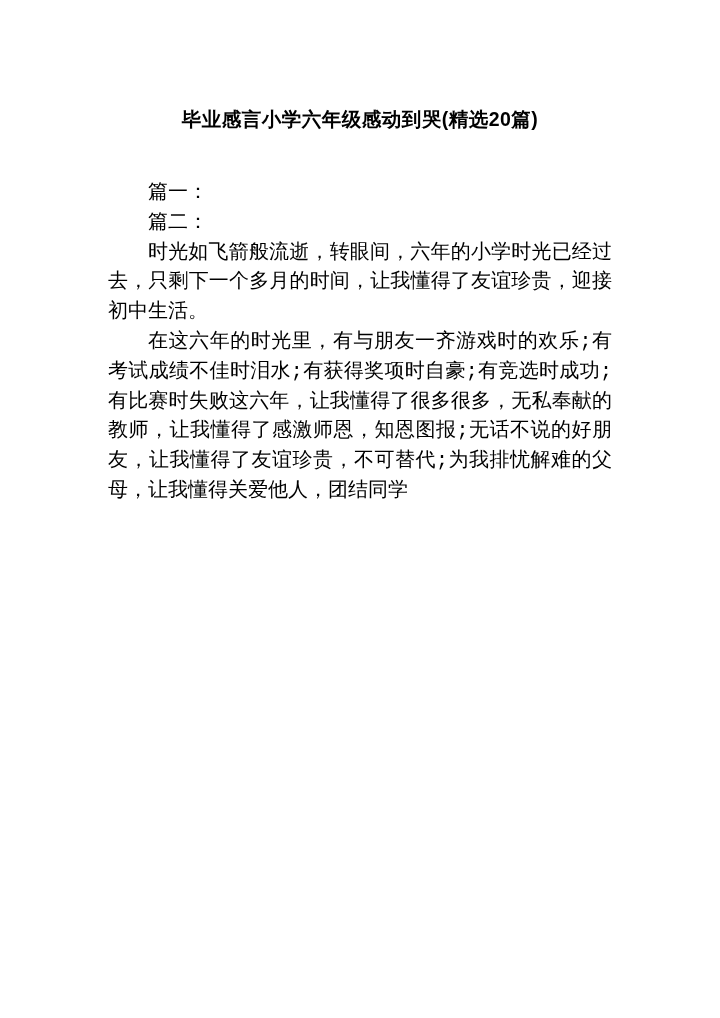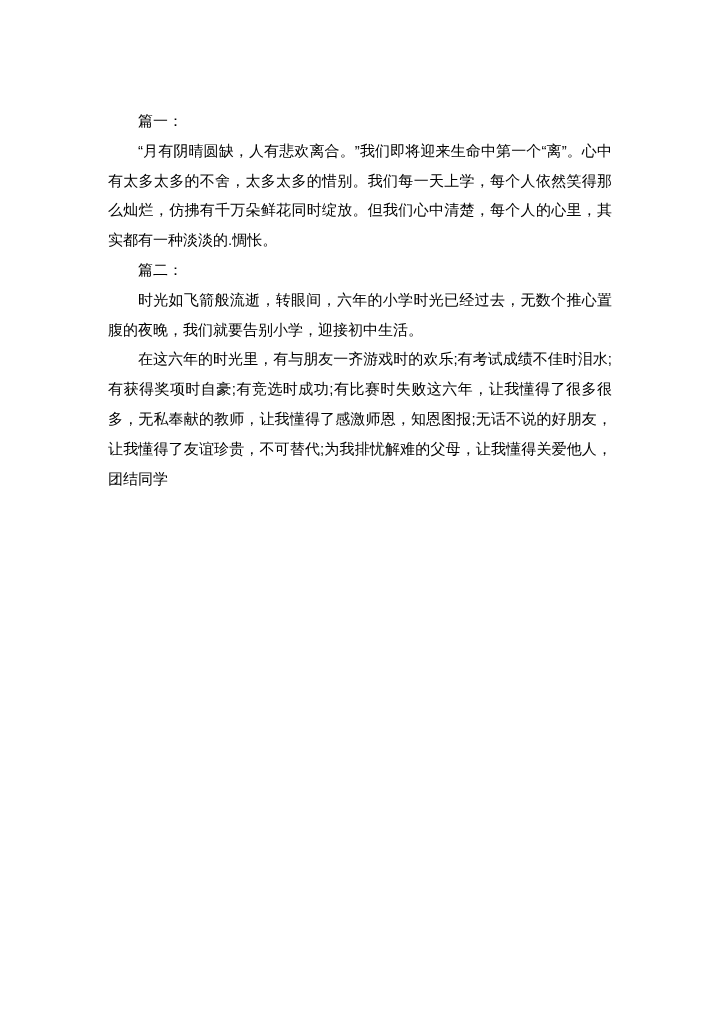--- a/index.html
+++ b/index.html
@@ -20,38 +20,38 @@
     font-family: "Liberation Sans", "DejaVu Sans", sans-serif;
     font-weight: bold;
     font-size: 19.5px;
     line-height: 26px;
     color: #000000;
     text-align: center;
     margin: 0 0 46px 0;
     letter-spacing: 0.5px;
   }
   .doc-body {
-    font-family: Liberation Sans, sans-serif;
-    font-size: 15px;
+    font-family: Liberation Mono, monospace;
+    font-size: 20px;
     line-height: 29.8px;
     color: #000000;
     text-align: justify;
     text-justify: inter-ideograph;
     word-break: break-all;
   }
   .doc-body p.para {
     margin: 0;
     padding: 0;
     text-indent: 2em;
   }
 </style>
 </head>
 <body>
 
 <div class="page">
+  <h1 class="doc-title">毕业感言小学六年级感动到哭(精选20篇)</h1>
   <div class="doc-body">
       <p class="para">篇一：</p>
-      <p class="para">“月有阴晴圆缺，人有悲欢离合。”我们即将迎来生命中第一个“离”。心中有太多太多的不舍，太多太多的惜别。我们每一天上学，每个人依然笑得那么灿烂，仿拂有千万朵鲜花同时绽放。但我们心中清楚，每个人的心里，其实都有一种淡淡的.惆怅。</p>
       <p class="para">篇二：</p>
-      <p class="para">时光如飞箭般流逝，转眼间，六年的小学时光已经过去，无数个推心置腹的夜晚，我们就要告别小学，迎接初中生活。</p>
+      <p class="para">时光如飞箭般流逝，转眼间，六年的小学时光已经过去，只剩下一个多月的时间，让我懂得了友谊珍贵，迎接初中生活。</p>
       <p class="para">在这六年的时光里，有与朋友一齐游戏时的欢乐;有考试成绩不佳时泪水;有获得奖项时自豪;有竞选时成功;有比赛时失败这六年，让我懂得了很多很多，无私奉献的教师，让我懂得了感激师恩，知恩图报;无话不说的好朋友，让我懂得了友谊珍贵，不可替代;为我排忧解难的父母，让我懂得关爱他人，团结同学</p>
     </div>
 </div>
 
 </body></html>

